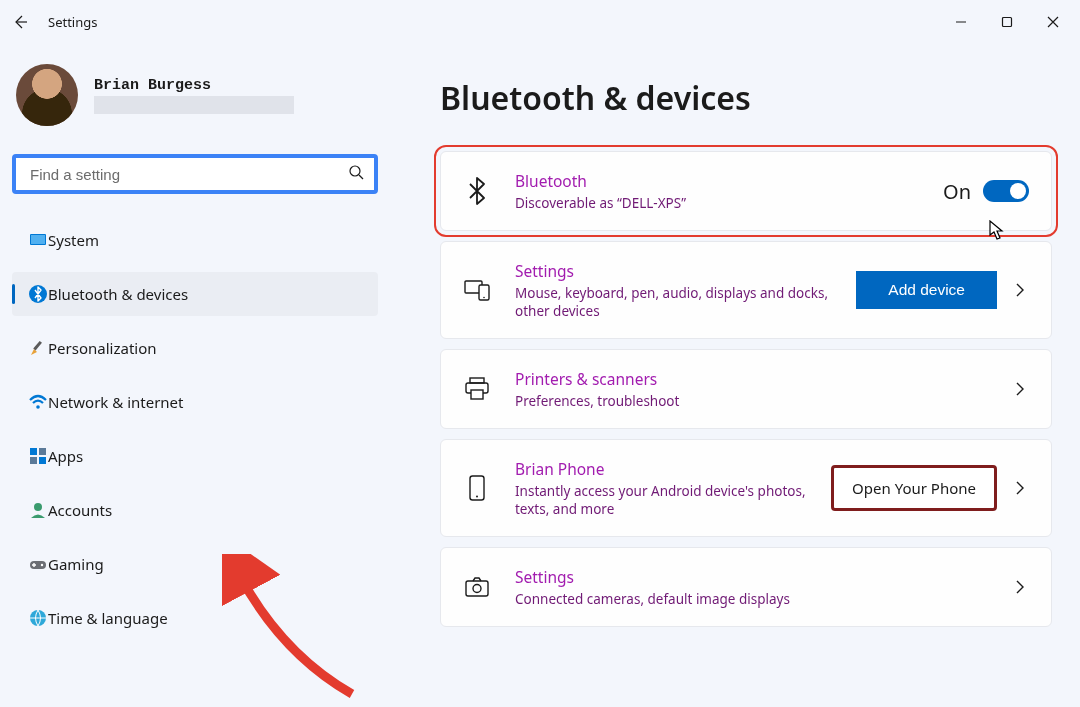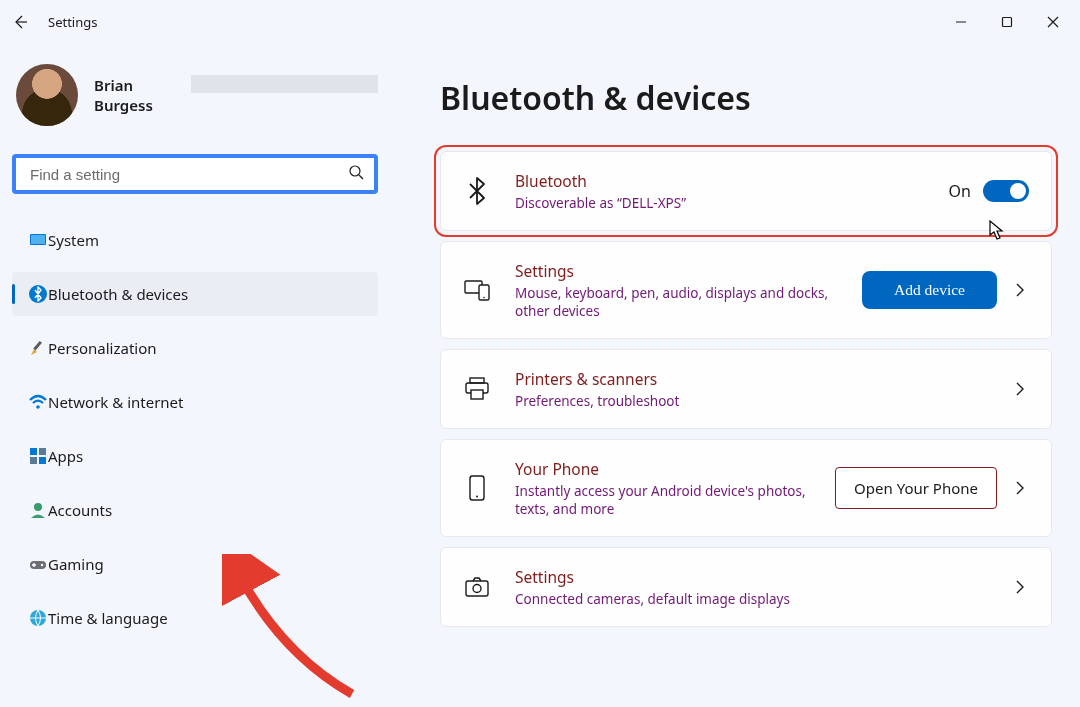--- a/index.html
+++ b/index.html
@@ -21,49 +21,49 @@
     .titlebar-left { display: flex; align-items: center; gap: 20px; }
     .back-btn { width: 16px; height: 16px; display: flex; align-items: center; justify-content:center; cursor:pointer;}
     .app-title { font-size: 13px; font-weight:400; color:#1b1b1b; }
     .window-controls { display: flex; gap: 16px; align-items:center;}
     .win-btn { width:30px; height:30px; display:flex; align-items:center; justify-content:center; cursor:pointer;}
     .main { display: flex; height: calc(707px - 44px); }
     .sidebar { width: 390px; padding: 20px 12px 0 12px; display:flex; flex-direction:column;}
     .profile { display:flex; align-items:center; gap:16px; margin-bottom:28px; padding-left:4px;}
     .avatar { width:62px; height:62px; border-radius:50%; background:#6a4a3a; position:relative; overflow:hidden; flex-shrink:0;}
     .avatar::after{content:"";position:absolute;inset:0;background:radial-gradient(circle at 50% 32%, #d4a580 28%, transparent 29%),radial-gradient(circle at 50% 80%, #36260c 42%, transparent 43%);}
-    .profile-info { display:flex; flex-direction:row; gap:2px; flex:1;}
+    .profile-info { display:flex; flex-direction:column; gap:2px; flex:1;font-family:Liberation Mono, monospace;}
     .profile-name { font-size:15px; font-weight:600;}
     .profile-email { width:200px; height:18px; background:#e0e3ea;}
     .search-wrap { position:relative; margin-bottom:24px;}
     .search-input { width:100%; height:40px; border:4px solid #3b82f6; border-radius:4px; background:#fff; padding:0 61px 0 14px; font-size:15px; outline:none;}
     .search-input::placeholder{color:#6c6c6c;}
     .search-icon { position:absolute; right:14px; top:50%; transform:translateY(-50%);}
     .nav { display:flex; flex-direction:column;}
     .nav-item { display:flex; align-items:center; height:44px; padding:0 16px; border-radius:4px; cursor:pointer; font-size:15px; position:relative; margin-bottom:10px;}
     .nav-item.selected { background:#eaedf3;}
     .nav-item.selected::before { content:""; position:absolute; left:0; top:12px; bottom:12px; width:3px; background:#0067c0; border-radius:2px;}
     .nav-icon { width:20px; height:20px; display:flex; align-items:center; justify-content:center; flex-shrink:0;}
     .content { flex:1; padding: 32px 28px 0 50px; overflow-y:auto;}
     .page-title { font-size:32px; font-weight:600; margin-bottom:32px;}
     .card-list { display:flex; flex-direction:column; gap:10px;}
     .card { background:#fefefe; border:1px solid #e6e8ed; border-radius:6px; padding:18px 22px; display:flex; align-items:center; gap:24px; min-height:72px;}
     .card.highlight { outline:2px solid #e33b2e; outline-offset:4px;}
     .card-icon { width:28px; display:flex; align-items:center; justify-content:center; flex-shrink:0;}
     .card-body { flex:1; display:flex; flex-direction:column; gap:2px; min-width:0;}
-    .card-title { font-size:15.5px; font-weight:400; color:#7f1d1d;}
+    .card-title { font-size:15.5px; font-weight:400; color:#a21caf;}
     .card-sub { font-size:13.5px; color:#701a75;}
     .card-actions { display:flex; align-items:center; gap:18px;}
     .toggle { display:flex; align-items:center; gap:12px;}
-    .toggle-state { font-size:16px;}
+    .toggle-state { font-size:20px;}
     .toggle-switch { width:46px; height:22px; border-radius:11px; background:#0067c0; position:relative;}
     .toggle-switch::after{content:"";position:absolute;right:3px;top:3px;width:16px;height:16px;border-radius:50%;background:#fff;}
     .cursor-ptr{position:absolute; left:548px; top:68px; pointer-events:none;}
-    .btn-primary { background:#0067c0; color:#fff; border:none; border-radius:8px; padding:10px 32px; font-size:15.5px; cursor:pointer; font-family:Liberation Serif, serif;}
-    .btn-secondary { background:#fff; color:#1b1b1b; border:1px solid #7f1d1d; border-radius:4px; padding:10px 18px; font-size:15px; cursor:pointer; font-family:inherit;}
+    .btn-primary { background:#0067c0; color:#fff; border:none; border-radius:0; padding:10px 32px; font-size:15.5px; cursor:pointer; font-family:Liberation Sans, sans-serif;}
+    .btn-secondary { background:#fff; color:#1b1b1b; border:3px solid #7f1d1d; border-radius:4px; padding:10px 18px; font-size:15px; cursor:pointer; font-family:inherit;}
     .chev { width:14px; height:14px; display:flex; align-items:center;}
     .arrow-annot { position:absolute; left:210px; top:336px; pointer-events:none; z-index:10;}
     .relwrap { position:relative;}
   </style>
 </head>
 <body>
 
 <div class="titlebar">
   <div class="titlebar-left">
     <div class="back-btn">
@@ -270,21 +270,21 @@
       </div>
 
       <div class="card">
         <span class="card-icon">
           <svg width="18" height="28" viewBox="0 0 18 28">
               <rect x="2" y="2" width="14" height="24" rx="2.5" stroke="#1b1b1b" stroke-width="1.4" fill="none"></rect>
               <circle cx="9" cy="22.5" r="1" fill="#1b1b1b"></circle>
             </svg>
         </span>
         <div class="card-body">
-          <div class="card-title">Your Phone</div>
+          <div class="card-title">Brian Phone</div>
           <div class="card-sub">Instantly access your Android device's photos, texts, and more</div>
         </div>
         <div class="card-actions">
           <button class="btn-secondary">Open Your Phone</button>
           <span class="chev">
               <svg width="10" height="14" viewBox="0 0 10 14">
                 <path d="M2 1 L8 7 L2 13" stroke="#1b1b1b" stroke-width="1.4" fill="none"></path>
               </svg>
             </span>
         </div>

